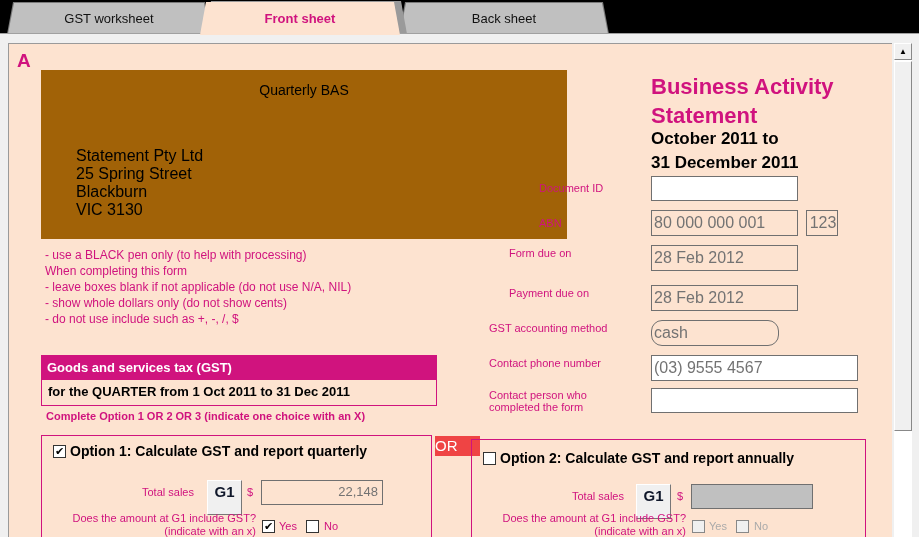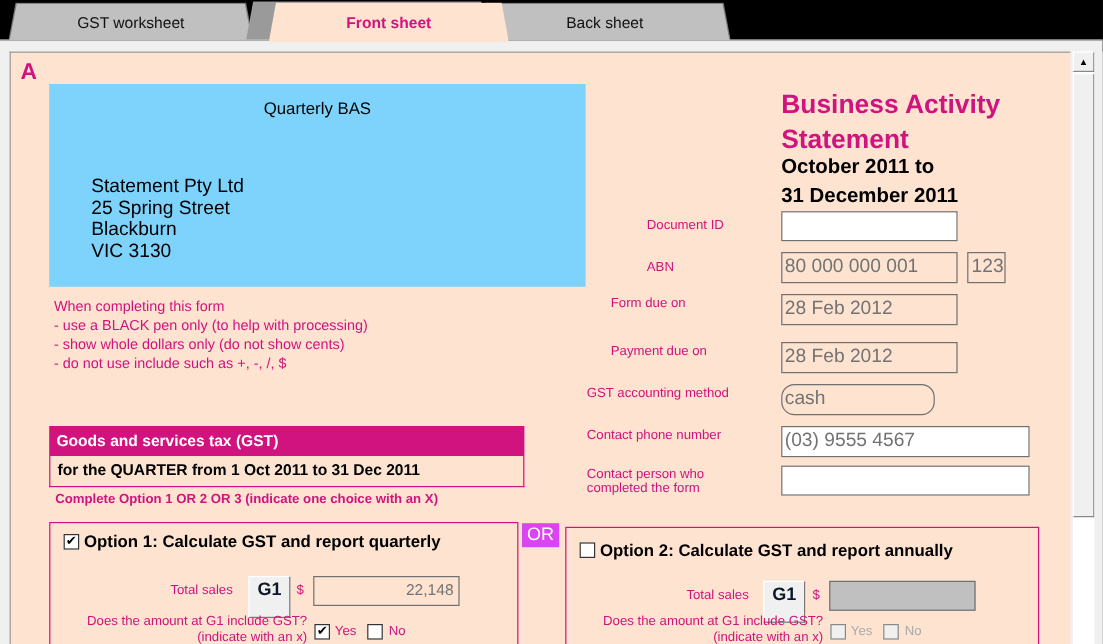--- a/index.html
+++ b/index.html
@@ -23,21 +23,21 @@
   
   .scrollbar { position: absolute; left: 894px; top: 43px; width: 18px; height: 494px; background: #fff; }
   .sb-up { position: absolute; left: 0; top: 0; width: 18px; height: 17px; background: #f0f0f0;
            border: 1px solid #fff; border-right-color: #888; border-bottom-color: #888;
            display:flex; align-items:center; justify-content:center; font-size: 8px; color:#000; }
   .sb-thumb { position: absolute; left: 0; top: 18px; width: 18px; height: 370px; background: #f0f0f0;
               border: 1px solid #fff; border-right-color: #888; border-bottom-color: #888; }
   .sb-right { position:absolute; left: 912px; top: 43px; width: 7px; height: 494px; background:#f0f0f0; }
   .sec-letter { position: absolute; left: 8px; top: 6px; font-size: 19px; font-weight: bold; color: #d0137e; }
 
-  .addr-box { position: absolute; left: 32px; top: 26px; width: 447px; height: 169px; background: #7dd3fc; }
+  .addr-box { position: absolute; left: 32px; top: 26px; width: 526px; height: 169px; background: #a16207; }
   .addr-title { position: absolute; left: 0; width: 100%; top: 12px; text-align: center; font-size: 14px; color: #000; }
   .addr-lines { position: absolute; left: 35px; top: 77px; font-size: 16px; line-height: 18px; color: #000; }
 
   .instructions { position: absolute; left: 36px; top: 203px; font-size: 12px; line-height: 16px; color: #d0137e; }
 
   .gst-header { position: absolute; left: 32px; top: 311px; width: 396px; height: 25px; background: #d0137e; color: #fff;
                 font-size: 13px; font-weight: bold; padding-left: 6px; line-height: 25px; }
   .gst-quarter { position: absolute; left: 32px; top: 336px; width: 396px; height: 26px; border: 1px solid #d0137e; border-top: none;
                  font-size: 13px; font-weight: bold; color: #000; padding-left: 6px; line-height: 24px; }
   .complete-opt { position: absolute; left: 37px; top: 366px; font-size: 11px; font-weight: bold; color: #d0137e; }
@@ -48,61 +48,62 @@
   .lbl { position: absolute; font-size: 11px; color: #d0137e; line-height: 12px; }
   .field { position: absolute; height: 26px; border: 1px solid #707070; font-size: 16px; color: #737373; padding-left: 2px; line-height: 24px;
            font-family: "Liberation Sans", sans-serif; }
   .field.ro { background: #fde3d0; }
   .field.rw { background: #fff; }
 
   .opt-box { position: absolute; top: 391px; height: 110px; border: 1px solid #d0137e; }
   .opt-title { position: absolute; left: 38px; font-size: 14px; font-weight: bold; color: #000; }
   .cb { position: absolute; width: 13px; height: 13px; border: 1px solid #333; background: #fff; font-size: 11px; line-height: 11px; text-align: center; color: #000; }
   .cb.dis { border-color: #888; background: #f0f0f0; }
-  .or-badge { position: absolute; left: 426px; top: 392px; width: 31px; height: 20px; background: #d946ef; color: #fff; font-size: 15px; text-align: center; line-height: 20px; }
+  .or-badge { position: absolute; left: 426px; top: 392px; width: 45px; height: 20px; background: #ef4444; color: #fff; font-size: 15px; text-align: left; line-height: 20px; }
   .g1-btn { position: absolute; width: 35px; height: 35px; background: #f0f0f0; border: 1px solid #fff; border-right-color: #777; border-bottom-color: #777;
             font-size: 15px; font-weight: bold; color: #0f172a; text-align: center; line-height: 22px; }
   .small-lbl { position: absolute; font-size: 11px; color: #d0137e; }
   .yn-lbl { position: absolute; font-size: 11px; color: #d0137e; }
   .yn-lbl.dis { color: #aaa; }
 </style>
 </head>
 <body>
 
 <div class="tab-border" style="left:7px;width:204px;"></div>
 <div class="tab" style="left:8px;width:202px;top:3px;height:31px;">
     <span>GST worksheet</span>
   </div>
 <div class="tab-border" style="left:399px;width:210px;"></div>
 <div class="tab" style="left:400px;width:208px;top:3px;height:31px;">
     <span>Back sheet</span>
   </div>
 <div class="tab-border" style="left:205px;width:202px;top:1px;height:33px;background:#9a9a9a;"></div>
-<div class="tab active" style="left:224px;width:200px;top:2px;height:33px;z-index:3;">
+<div class="tab active" style="left:200px;width:200px;top:2px;height:33px;z-index:3;">
     <span>Front sheet</span>
   </div>
 
 <div class="frame"></div>
 
 <div class="page">
   <div class="sec-letter">A</div>
 
   <div class="addr-box">
     <div class="addr-title">Quarterly BAS</div>
     <div class="addr-lines">
       <div>Statement Pty Ltd</div>
       <div>25 Spring Street</div>
       <div>Blackburn</div>
       <div>VIC 3130</div>
     </div>
   </div>
 
   <div class="instructions">
+    <div>- use a BLACK pen only (to help with processing)</div>
     <div>When completing this form</div>
-    <div>- use a BLACK pen only (to help with processing)</div>
+    <div>- leave boxes blank if not applicable (do not use N/A, NIL)</div>
     <div>- show whole dollars only (do not show cents)</div>
     <div>- do not use include such as +, -, /, $</div>
   </div>
 
   <div class="gst-header">Goods and services tax (GST)</div>
   <div class="gst-quarter">for the QUARTER from 1 Oct 2011 to 31 Dec 2011</div>
   <div class="complete-opt">Complete Option 1 OR 2 OR 3 (indicate one choice with an X)</div>
 
   <div class="title-bas">
     <div>Business Activity</div>

